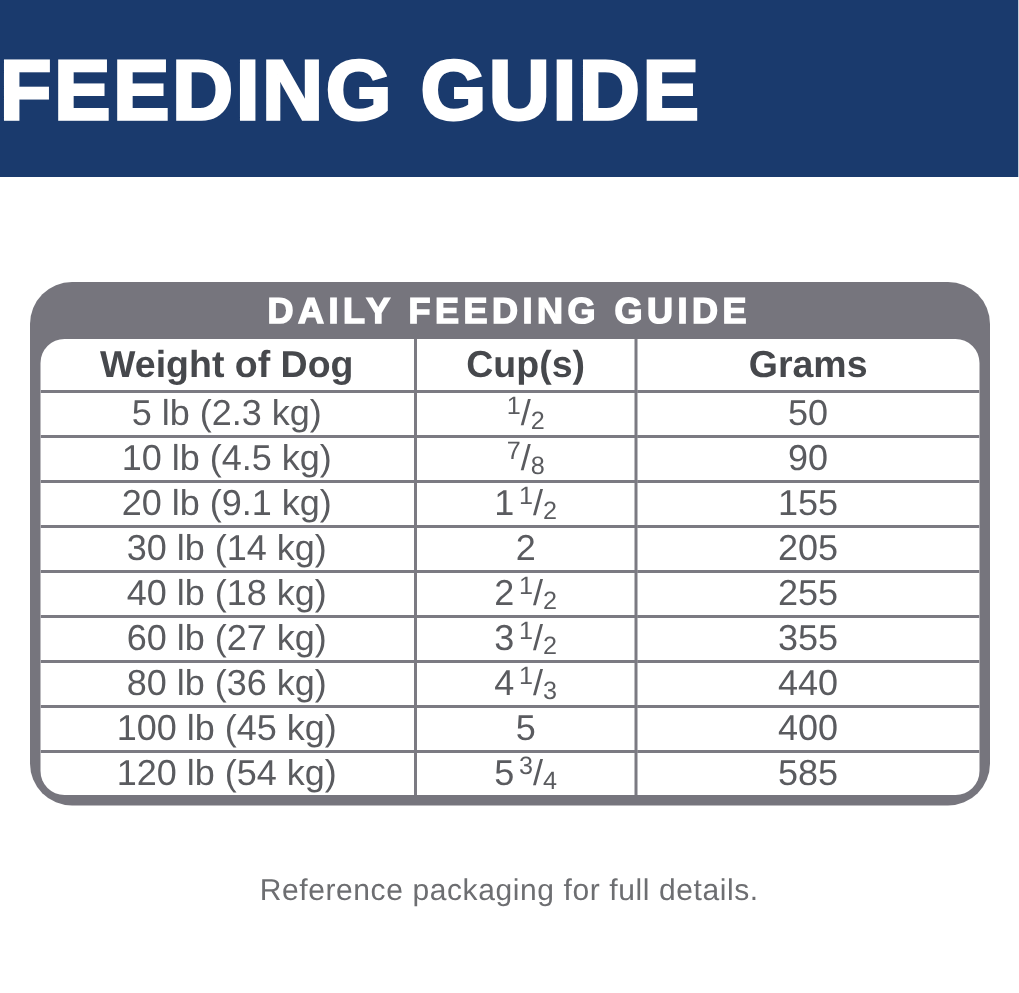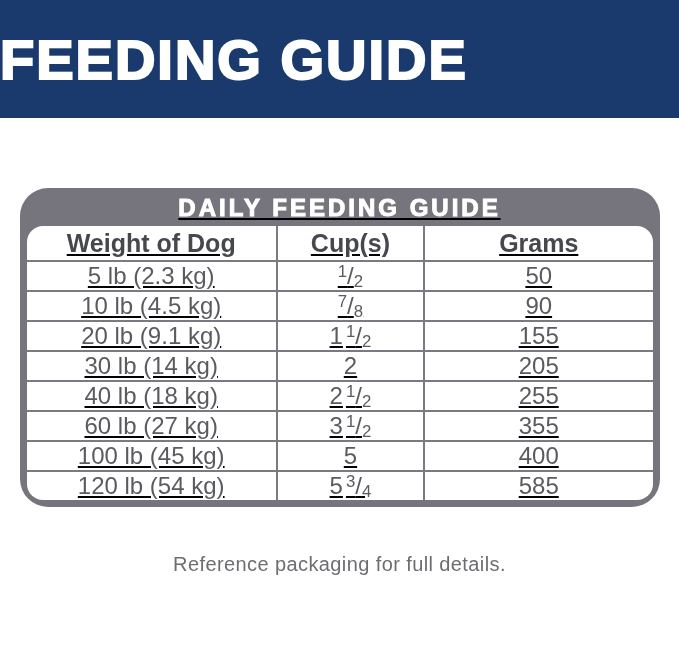--- a/index.html
+++ b/index.html
@@ -34,21 +34,20 @@
     letter-spacing: 2px;
     -webkit-text-stroke: 2.2px #ffffff;
     white-space: nowrap;
   }
   .guide {
     width: 640px;
     margin: 70px auto 0 auto;
     background: var(--gray);
     border-radius: 28px;
     padding: 0 7px 7px 7px;
-    text-decoration: underline;
   }
   .guide-title {
     height: 38px;
     line-height: 39px;
     text-align: center;
     color: #ffffff;
     font-size: 24px;
     font-weight: 800;
     letter-spacing: 3px;
     -webkit-text-stroke: 1px #ffffff;
@@ -149,20 +148,25 @@
               <td>40 lb (18 kg)</td>
               <td><span class="cups-part">2</span><span class="frac"><span class="n">1</span>/<span class="d">2</span></span></td>
               <td>255</td>
             </tr>
             <tr>
               <td>60 lb (27 kg)</td>
               <td><span class="cups-part">3</span><span class="frac"><span class="n">1</span>/<span class="d">2</span></span></td>
               <td>355</td>
             </tr>
             <tr>
+              <td>80 lb (36 kg)</td>
+              <td><span class="cups-part">4</span><span class="frac"><span class="n">1</span>/<span class="d">3</span></span></td>
+              <td>440</td>
+            </tr>
+            <tr>
               <td>100 lb (45 kg)</td>
               <td><span class="cups-part">5</span></td>
               <td>400</td>
             </tr>
             <tr>
               <td>120 lb (54 kg)</td>
               <td><span class="cups-part">5</span><span class="frac"><span class="n">3</span>/<span class="d">4</span></span></td>
               <td>585</td>
             </tr>
           </tbody>

